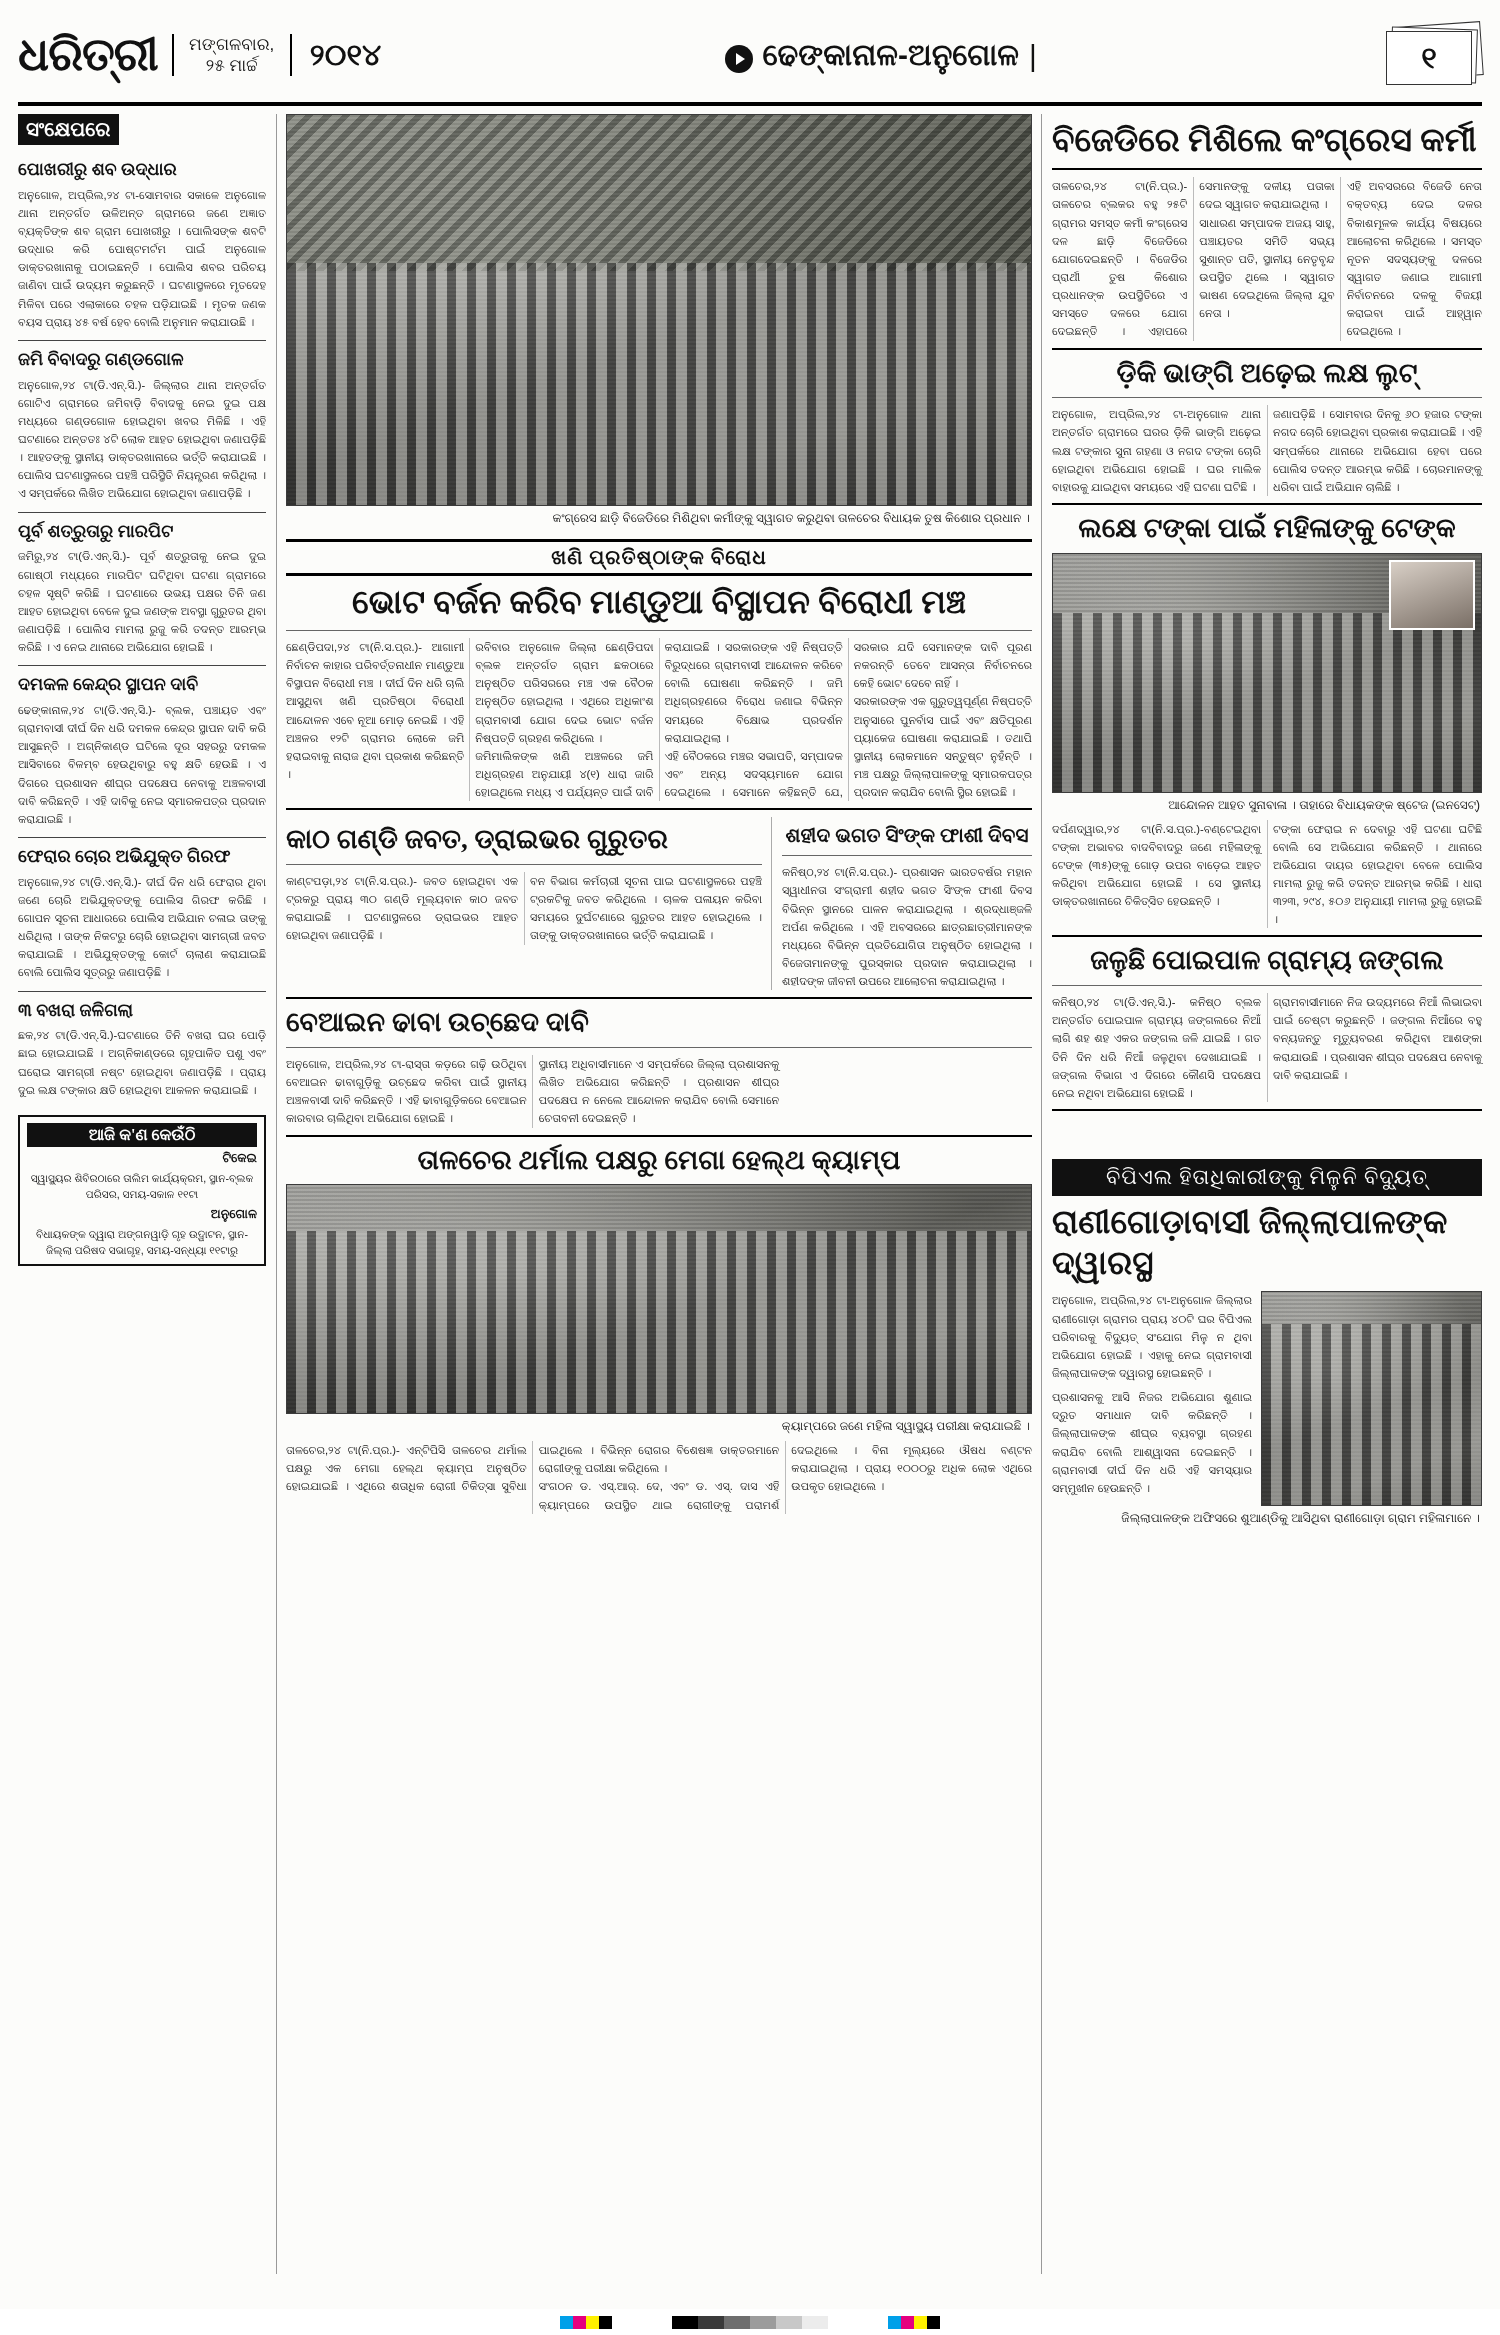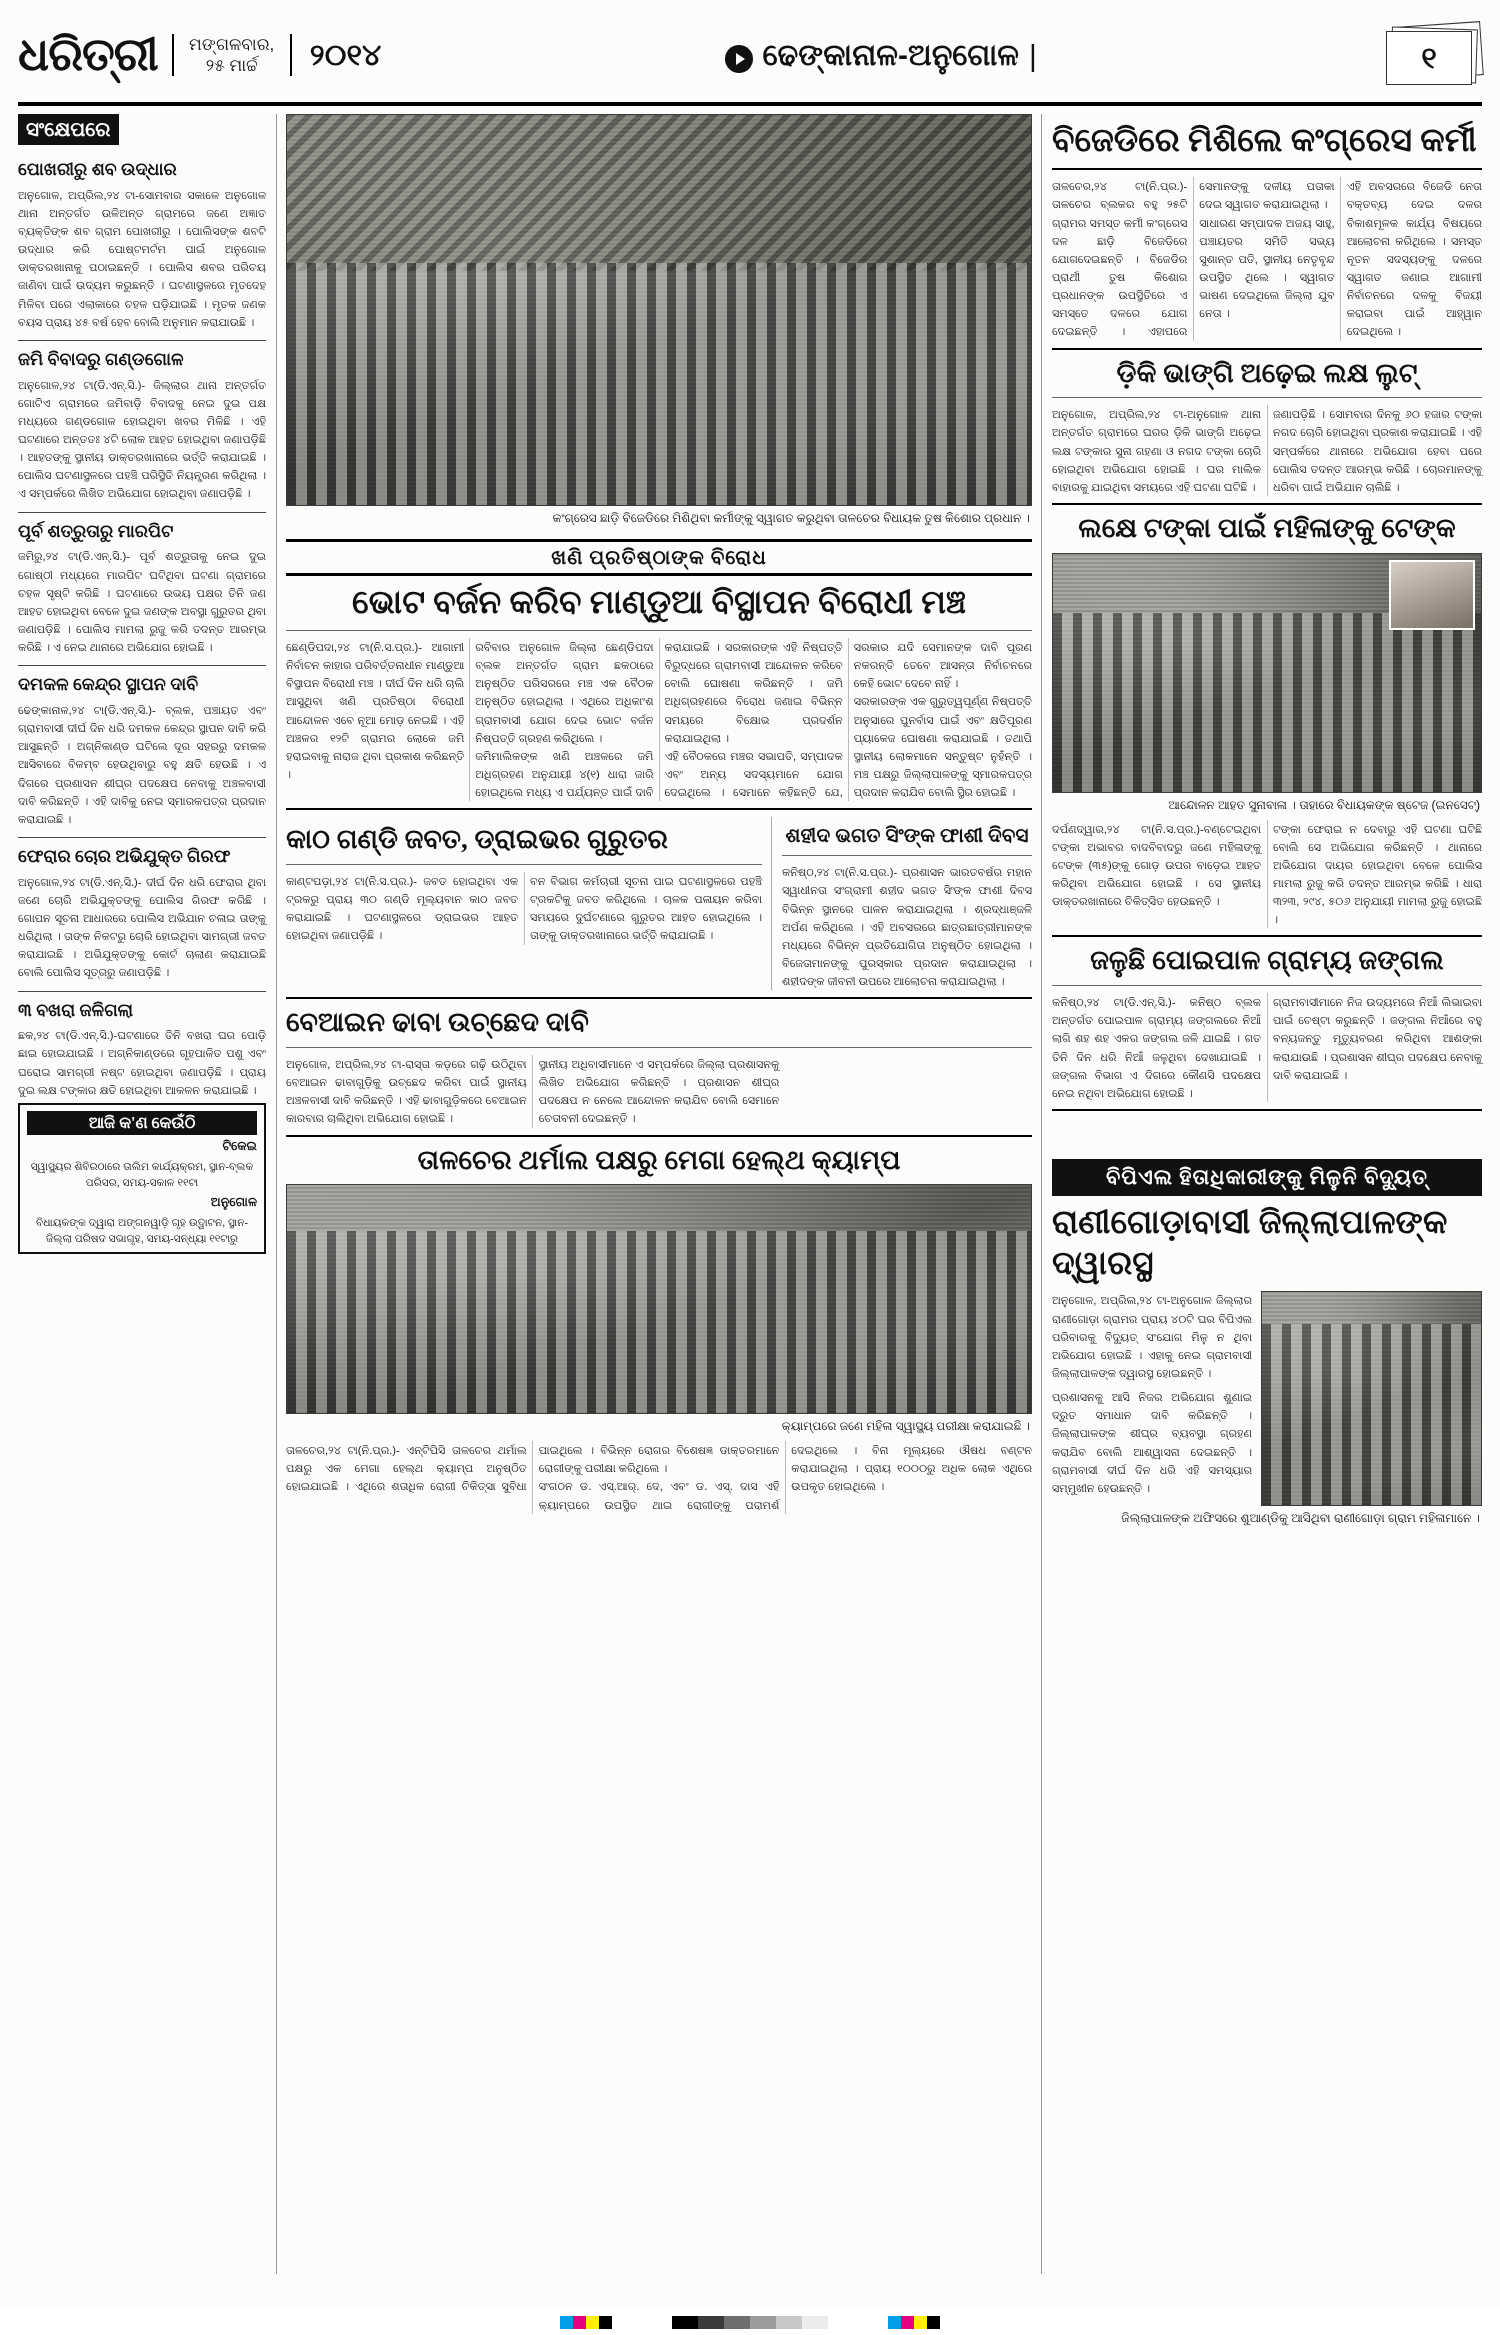--- a/index.html
+++ b/index.html
@@ -155,32 +155,32 @@
     border-top:3px solid #000; border-bottom:3px solid #000;
     text-align:center;
     font-size:20px; font-weight:bold;
     padding:4px 0;
     font-family:"Liberation Serif", serif;
     margin:6px 0;
     letter-spacing:1px;
   }
   .black-banner {
     background:#111;color:#fff;
-    text-align:center;font-weight:bold;font-size:21px;
+    text-align:center;font-weight:normal;font-size:21px;
     padding:6px 4px;letter-spacing:1px;
     font-family:"Liberation Serif", serif;
     margin-top:48px;
   }
 
   .cols2 { column-count:2; column-gap:12px; column-rule:1px solid #bbb; }
   .cols3 { column-count:3; column-gap:12px; column-rule:1px solid #bbb; }
   .cols4 { column-count:4; column-gap:11px; column-rule:1px solid #bbb; }
 
   
-  .aaji-box { border:2px solid #111; padding:6px 7px; margin-top:4px; }
+  .aaji-box { border:2px solid #111; padding:6px 7px; margin-top:16px; }
   .aaji-title {
     background:#111;color:#fff;text-align:center;font-weight:bold;
     font-size:16px;padding:3px 0;font-family:"Liberation Serif", serif;
   }
   .aaji-sub { text-align:right;font-weight:bold;font-size:12.5px;margin:4px 0; }
   .aaji-line { font-size:10.6px;line-height:1.55;text-align:center; }
 
   
   .colorbar {
     position:absolute; left:0; right:0; bottom:0;

